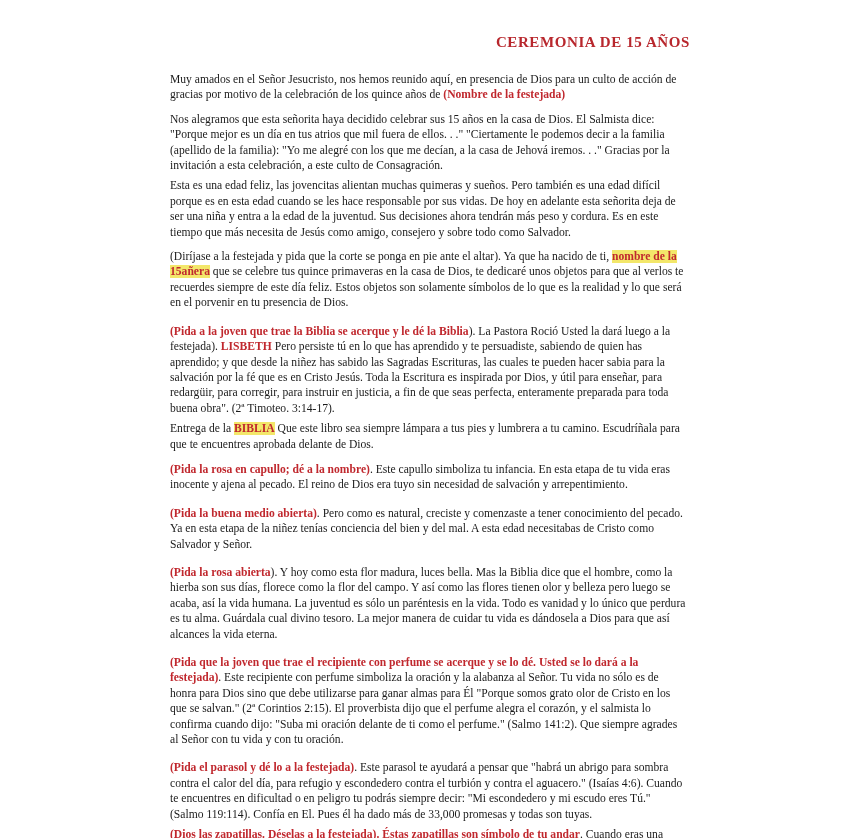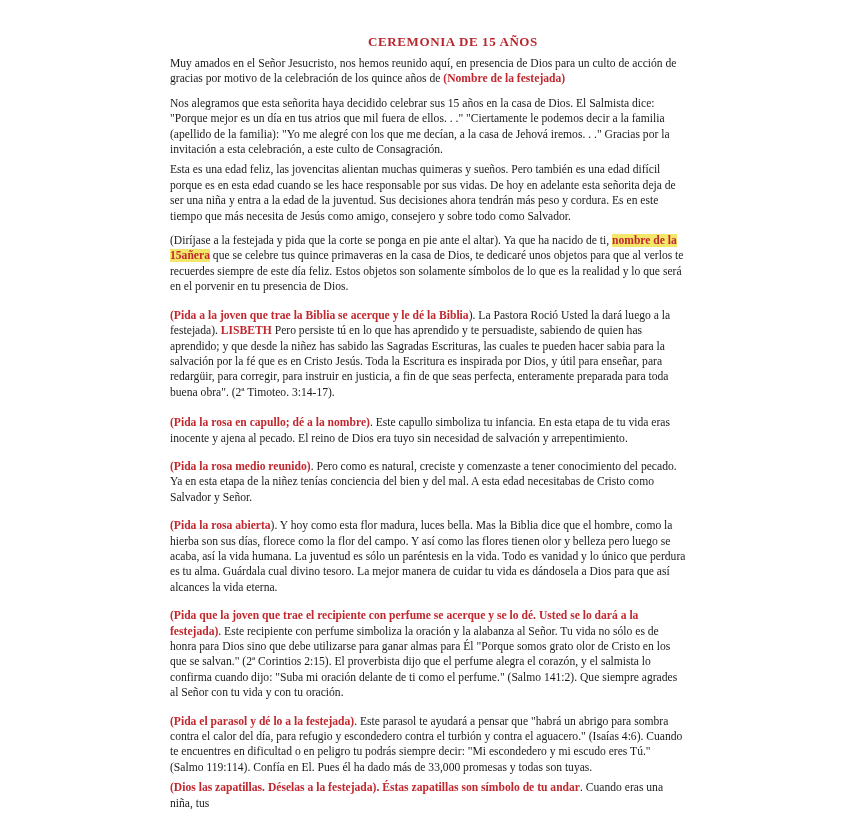--- a/index.html
+++ b/index.html
@@ -15,26 +15,26 @@
     overflow: hidden;
   }
   #doc {
     position: relative;
     width: 860px;
     height: 838px;
     box-sizing: border-box;
     padding: 26px 170px 0 170px;
   }
   .title {
-    text-align: center;
+    text-align: right;
     font-weight: bold;
     color: #b8272d;
-    font-size: 13px;
+    font-size: 15px;
     letter-spacing: 0.6px;
-    margin: 8px 0 6px 46px;
+    margin: 8px 0 21px 46px;
     font-family: "Liberation Serif", serif;
   }
   p {
     margin: 0 4px 0 0;
     font-size: 11.6px;
     line-height: 1.33;
     text-align: left;
   }
   .red {
     color: #c0282e;
@@ -58,25 +58,26 @@
       <p><span>Muy amados en el Señor Jesucristo, nos hemos reunido aquí, en presencia de Dios para un culto de acción de gracias por motivo de la celebración de los quince años de </span><span class="red">(Nombre de la festejada)</span></p>
       <div class="gap-m"></div>
       <p><span>Nos alegramos que esta señorita haya decidido celebrar sus 15 años en la casa de Dios. El Salmista dice: "Porque mejor es un día en tus atrios que mil fuera de ellos. . ." "Ciertamente le podemos decir a la familia (apellido de la familia): "Yo me alegré con los que me decían, a la casa de Jehová iremos. . ." Gracias por la invitación a esta celebración, a este culto de Consagración.</span></p>
       <div class="gap-s"></div>
       <p><span>Esta es una edad feliz, las jovencitas alientan muchas quimeras y sueños. Pero también es una edad difícil porque es en esta edad cuando se les hace responsable por sus vidas. De hoy en adelante esta señorita deja de ser una niña y entra a la edad de la juventud. Sus decisiones ahora tendrán más peso y cordura. Es en este tiempo que más necesita de Jesús como amigo, consejero y sobre todo como Salvador.</span></p>
       <div class="gap-m"></div>
       <p><span> (Diríjase a la festejada y pida que la corte se ponga en pie ante el altar). Ya que ha nacido de ti,  </span><span class="hl">nombre de la 15añera</span><span>  que se celebre tus quince primaveras en la casa de Dios, te dedicaré unos objetos para que al verlos te recuerdes siempre de este día feliz. Estos objetos son solamente símbolos de lo que es la realidad y lo que será en el porvenir en tu presencia de Dios.</span></p>
       <div class="gap-l"></div>
       <p><span class="red">(Pida a la joven que trae la Biblia se acerque y le dé la Biblia</span><span>).  La Pastora Roció Usted la dará luego a la festejada). </span><span class="red">LISBETH</span><span> Pero persiste tú en lo que has aprendido y te persuadiste, sabiendo de quien has aprendido; y que desde la niñez has sabido las Sagradas Escrituras, las cuales te pueden hacer sabia para la salvación por la fé que es en Cristo Jesús. Toda la Escritura es inspirada por Dios, y útil para enseñar, para redargüir, para corregir, para instruir en justicia, a fin de que seas perfecta, enteramente preparada para toda buena obra". (2ª Timoteo. 3:14-17).</span></p>
       <div class="gap-s"></div>
+      <p><span>Entrega de la </span><span class="hl">BIBLIA</span><span> Que este libro sea siempre lámpara a tus pies y lumbrera a tu camino. Escudríñala para que te encuentres aprobada delante de Dios.</span></p>
       <div class="gap-s"></div>
       <div class="gap-s"></div>
       <p><span class="red">(Pida la rosa en capullo; dé a la nombre)</span><span>. Este capullo simboliza tu infancia. En esta etapa de tu vida eras inocente y ajena al pecado. El reino de Dios era tuyo sin necesidad de salvación y arrepentimiento.</span></p>
       <div class="gap-l"></div>
-      <p><span class="red">(Pida la rosa medio reunido)</span><span>. Pero como es natural, creciste y comenzaste a tener conocimiento del pecado. Ya en esta etapa de la niñez tenías conciencia del bien y del mal. A esta edad necesitabas de Cristo como Salvador y Señor.</span></p>
+      <p><span class="red">(Pida la buena medio abierta)</span><span>. Pero como es natural, creciste y comenzaste a tener conocimiento del pecado. Ya en esta etapa de la niñez tenías conciencia del bien y del mal. A esta edad necesitabas de Cristo como Salvador y Señor.</span></p>
       <div class="gap-l"></div>
       <p><span class="red">(Pida la rosa abierta</span><span>). Y hoy como esta flor madura, luces bella. Mas la Biblia dice que el hombre, como la hierba son sus días, florece como la flor del campo. Y así como las flores tienen olor y belleza pero luego se acaba, así la vida humana. La juventud es sólo un paréntesis en la vida. Todo es vanidad y lo único que perdura es tu alma. Guárdala cual divino tesoro. La mejor manera de cuidar tu vida es dándosela a Dios para que así alcances la vida eterna.</span></p>
       <div class="gap-l"></div>
       <p><span class="red">(Pida que la joven que trae el recipiente con perfume se acerque y se lo dé. Usted se lo dará a la festejada)</span><span>. Este recipiente con perfume simboliza la oración y la alabanza al Señor. Tu vida no sólo es de honra para Dios sino que debe utilizarse para ganar almas para Él "Porque somos grato olor de Cristo en los que se salvan." (2ª Corintios 2:15). El proverbista dijo que el perfume alegra el corazón, y el salmista lo confirma cuando dijo: "Suba mi oración delante de ti como el perfume." (Salmo 141:2). Que siempre agrades al Señor con tu vida y con tu oración.</span></p>
       <div class="gap-l"></div>
       <p><span class="red">(Pida el parasol y dé lo a la festejada)</span><span>. Este parasol te ayudará a pensar que "habrá un abrigo para sombra contra el calor del día, para refugio y escondedero contra el turbión y contra el aguacero." (Isaías 4:6). Cuando te encuentres en dificultad o en peligro tu podrás siempre decir: "Mi escondedero y mi escudo eres Tú." (Salmo 119:114). Confía en El. Pues él ha dado más de 33,000 promesas y todas son tuyas.</span></p>
       <div class="gap-s"></div>
       <p><span class="red">(Dios las zapatillas. Déselas a la festejada). Éstas zapatillas son símbolo de tu andar</span><span>. Cuando eras una niña, tus</span></p>
     </div>
 </div>

